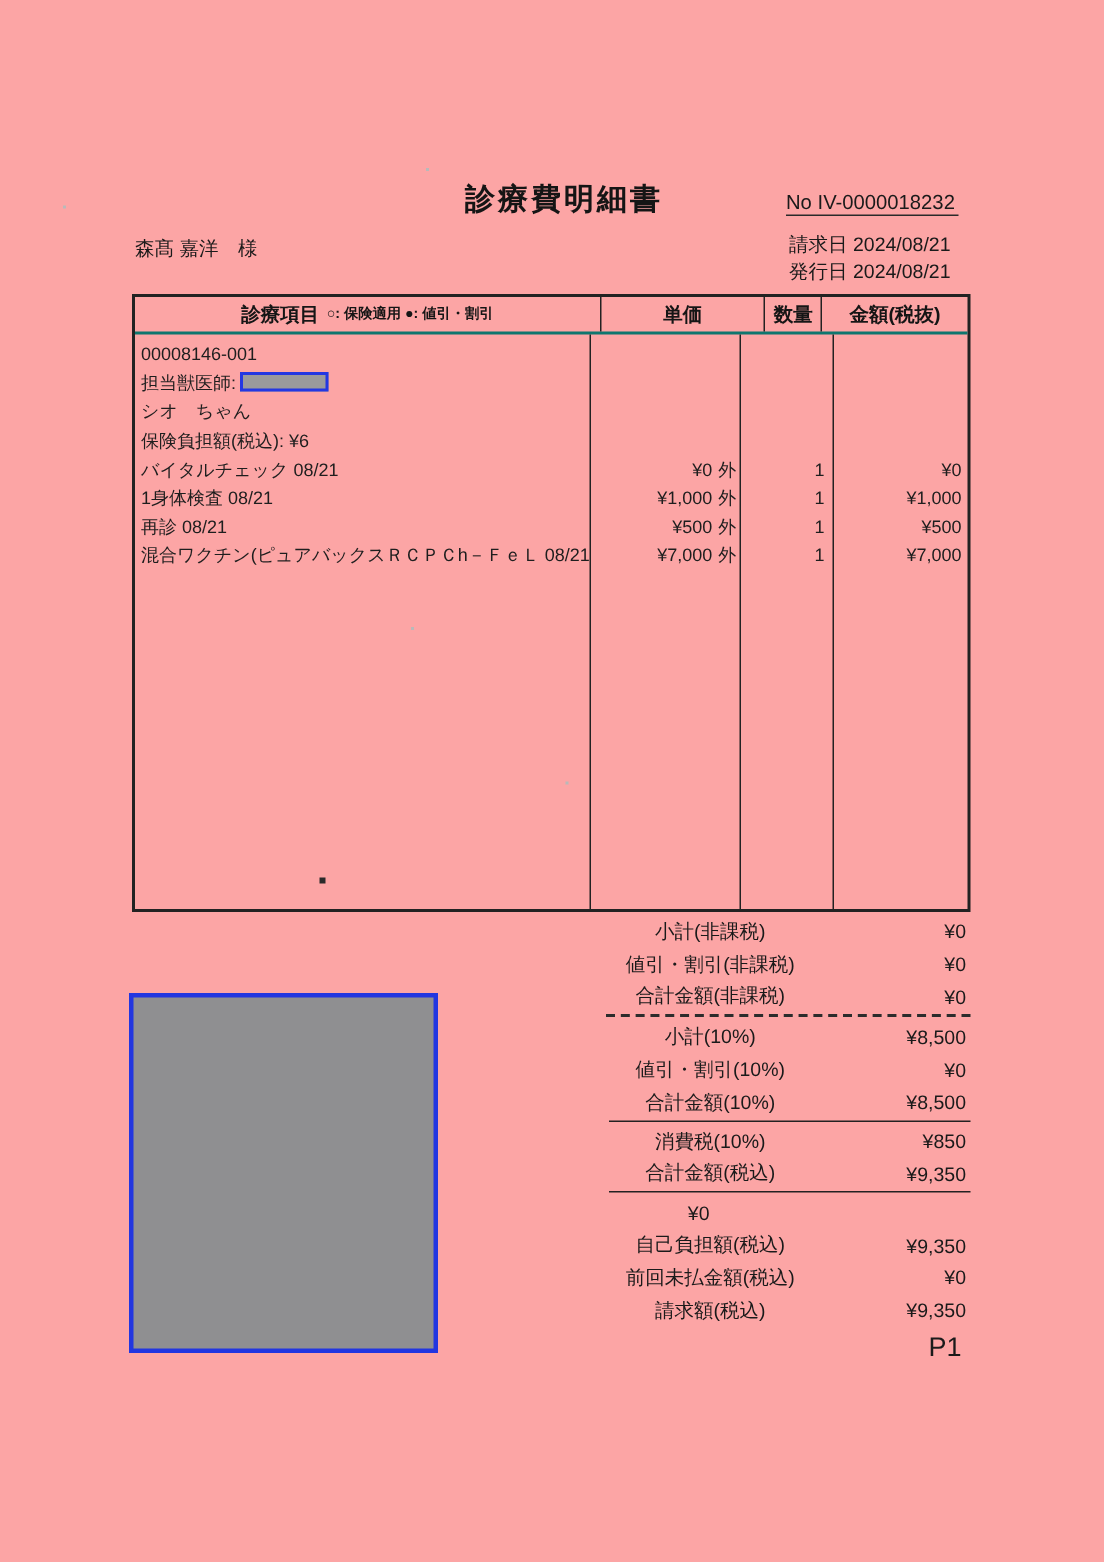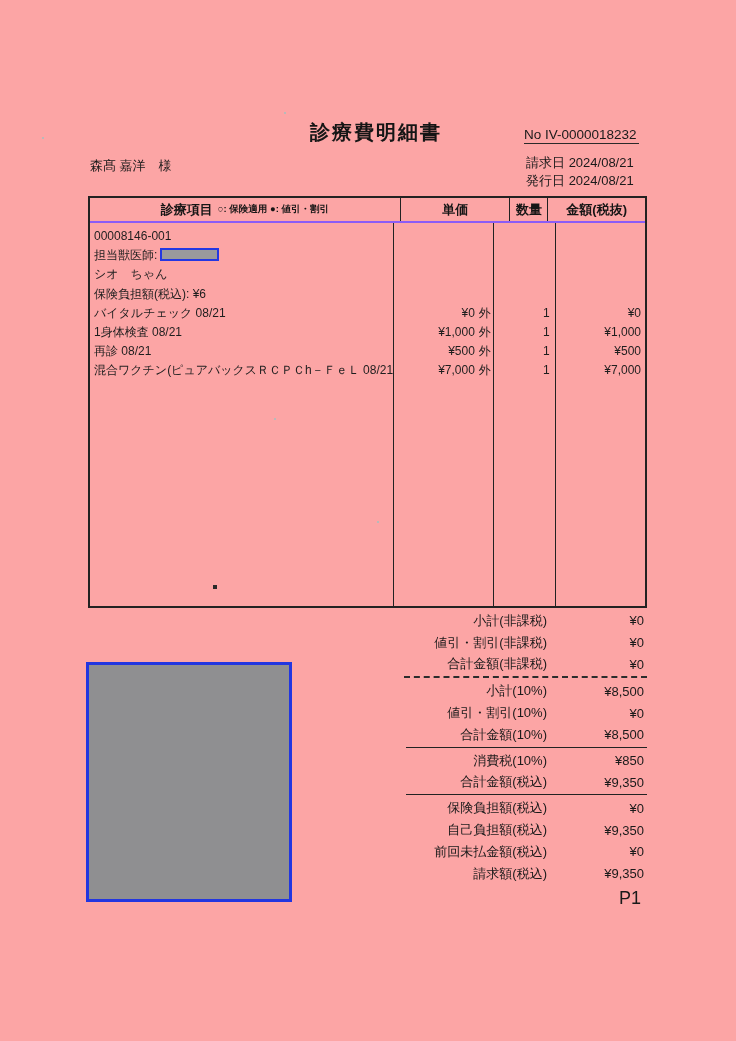--- a/index.html
+++ b/index.html
@@ -35,21 +35,21 @@
 
   
   .bill-table {
     position: absolute; left: 88px; top: 196px;
     width: 559px; height: 412px;
     border: 2px solid #222;
     display: flex; flex-direction: column;
     background: transparent;
   }
   .thead {
-    display: flex; height: 25px; border-bottom: 2px solid #8b5cf6;
+    display: flex; height: 25px; border-bottom: 2px solid #0f766e;
     font-weight: bold; color: #151515;
   }
   .tbody { display: flex; flex: 1; gap: 44px; }
   .col-item   { width: 312px; border-right: 1.5px solid #222; }
   .col-price  { width: 110px; border-right: 1.5px solid #222; }
   .col-qty    { width: 38px;  border-right: 1.5px solid #222; }
   .col-amount { width: 97px; }
   .thead .hcell { display: flex; align-items: center; justify-content: center; font-size: 13px; }
   .legend { font-size: 9.5px; font-weight: bold; margin-left: 5px; letter-spacing: 0; }
   .tbody > div { padding-top: 4px; }
@@ -65,21 +65,21 @@
     width: 59px; height: 13px; margin-left: 3px;
     background: #9a9a9c; border: 2px solid #2437e2;
   }
 
   
   .summary {
     position: absolute; left: 400px; top: 610px; width: 247px;
     font-size: 13px; color: #1a1a1a;
   }
   .srow { display: flex; height: 21.8px; align-items: center; }
-  .slabel { flex: 1; text-align: right; padding-right: 24px; white-space: nowrap; }
+  .slabel { flex: 1; text-align: center; padding-right: 24px; white-space: nowrap; }
   .svalue { width: 76px; text-align: right; padding-right: 3px; white-space: nowrap; }
   .sdivider { display: none; }
   .sdivider[data-divider="dashed"] {
     display: block; height: 0; margin: 1px 0 2px 4px;
     border-top: 2px dashed #2c2c2c;
   }
   .sdivider[data-divider="solid"] {
     display: block; height: 0; margin: 1px 0 2px 6px;
     border-top: 1.6px solid #222;
   }
@@ -232,21 +232,20 @@
         <span class="svalue">¥850</span>
       </div>
 
       <div class="srow">
         <span class="slabel">合計金額(税込)</span>
         <span class="svalue">¥9,350</span>
       </div>
       <div class="sdivider" data-divider="solid"></div>
 
       <div class="srow">
-        <span class="slabel">保険負担額(税込)</span>
         <span class="svalue">¥0</span>
       </div>
 
       <div class="srow">
         <span class="slabel">自己負担額(税込)</span>
         <span class="svalue">¥9,350</span>
       </div>
 
       <div class="srow">
         <span class="slabel">前回未払金額(税込)</span>

